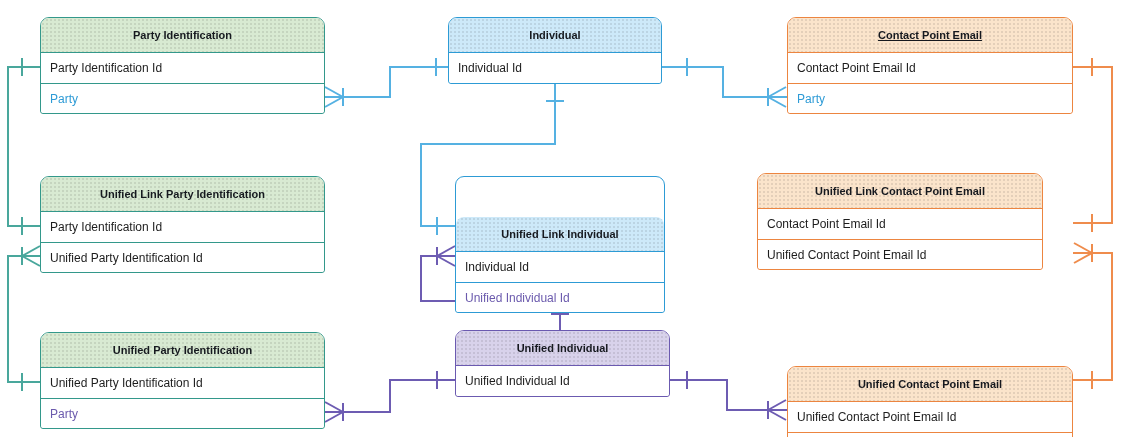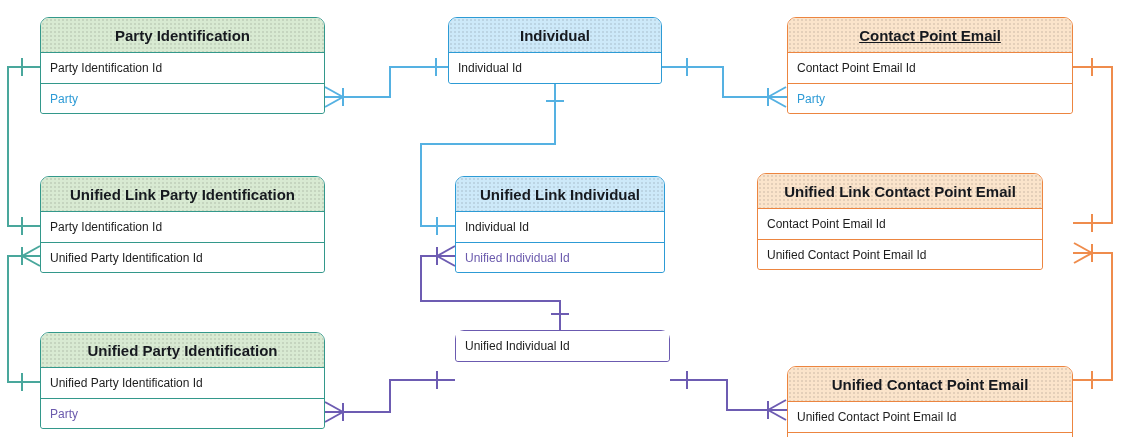--- a/index.html
+++ b/index.html
@@ -21,21 +21,21 @@
     background: #ffffff;
     border-radius: 9px 9px 3px 3px;
     box-sizing: border-box;
   }
   .entity-header {
     box-sizing: border-box;
     height: 35px;
     display: flex;
     align-items: center;
     justify-content: center;
-    font-size: 15px;
+    font-size: 11px;
     font-weight: bold;
     color: #16191f;
     border-radius: 8px 8px 0 0;
     background-image: radial-gradient(rgba(0,0,0,0.09) 0.8px, transparent 0.9px);
     background-size: 4px 4px;
   }
   .entity-field {
     box-sizing: border-box;
     height: 30px;
     display: flex;
@@ -159,21 +159,21 @@
         <span>Unified Link Party Identification</span>
       </div>
       <div class="entity-field" style="color: rgb(29, 29, 29);">
         <span>Party Identification Id</span>
       </div>
       <div class="entity-field" style="border-top: 1.5px solid rgb(51, 152, 139); color: rgb(29, 29, 29);">
         <span>Unified Party Identification Id</span>
       </div>
     </div>
     <div class="entity" style="left: 455px; top: 176px; width: 210px; border: 1.5px solid rgb(45, 155, 213);">
-      <div class="entity-header" style="background-color: rgb(205, 233, 249); border-bottom: 1.5px solid rgb(45, 155, 213);">
+      <div class="entity-header" style="background-color: rgb(205, 233, 249); border-bottom: 1.5px solid rgb(45, 155, 213); margin-top: 40px;">
         <span>Unified Link Individual</span>
       </div>
       <div class="entity-field" style="color: rgb(29, 29, 29);">
         <span>Individual Id</span>
       </div>
       <div class="entity-field" style="border-top: 1.5px solid rgb(45, 155, 213); color: rgb(107, 90, 173);">
         <span>Unified Individual Id</span>
       </div>
     </div>
     <div class="entity" style="left: 757px; top: 173px; width: 286px; border: 1.5px solid rgb(236, 133, 64);">
@@ -192,20 +192,23 @@
         <span>Unified Party Identification</span>
       </div>
       <div class="entity-field" style="color: rgb(29, 29, 29);">
         <span>Unified Party Identification Id</span>
       </div>
       <div class="entity-field" style="border-top: 1.5px solid rgb(51, 152, 139); color: rgb(107, 90, 173);">
         <span>Party</span>
       </div>
     </div>
     <div class="entity" style="left: 455px; top: 330px; width: 215px; border: 1.5px solid rgb(107, 90, 176);">
+      <div class="entity-header" style="background-color: rgb(216, 210, 235); border-bottom: 1.5px solid rgb(107, 90, 176);">
+        <span>Unified Individual</span>
+      </div>
       <div class="entity-field" style="color: rgb(29, 29, 29);">
         <span>Unified Individual Id</span>
       </div>
     </div>
     <div class="entity" style="left: 787px; top: 330px; width: 286px; border: 1.5px solid rgb(236, 133, 64); margin-top: 36px;">
       <div class="entity-header" style="background-color: rgb(251, 228, 203); border-bottom: 1.5px solid rgb(236, 133, 64);">
         <span>Unified Contact Point Email</span>
       </div>
       <div class="entity-field" style="color: rgb(29, 29, 29);">
         <span>Unified Contact Point Email Id</span>

